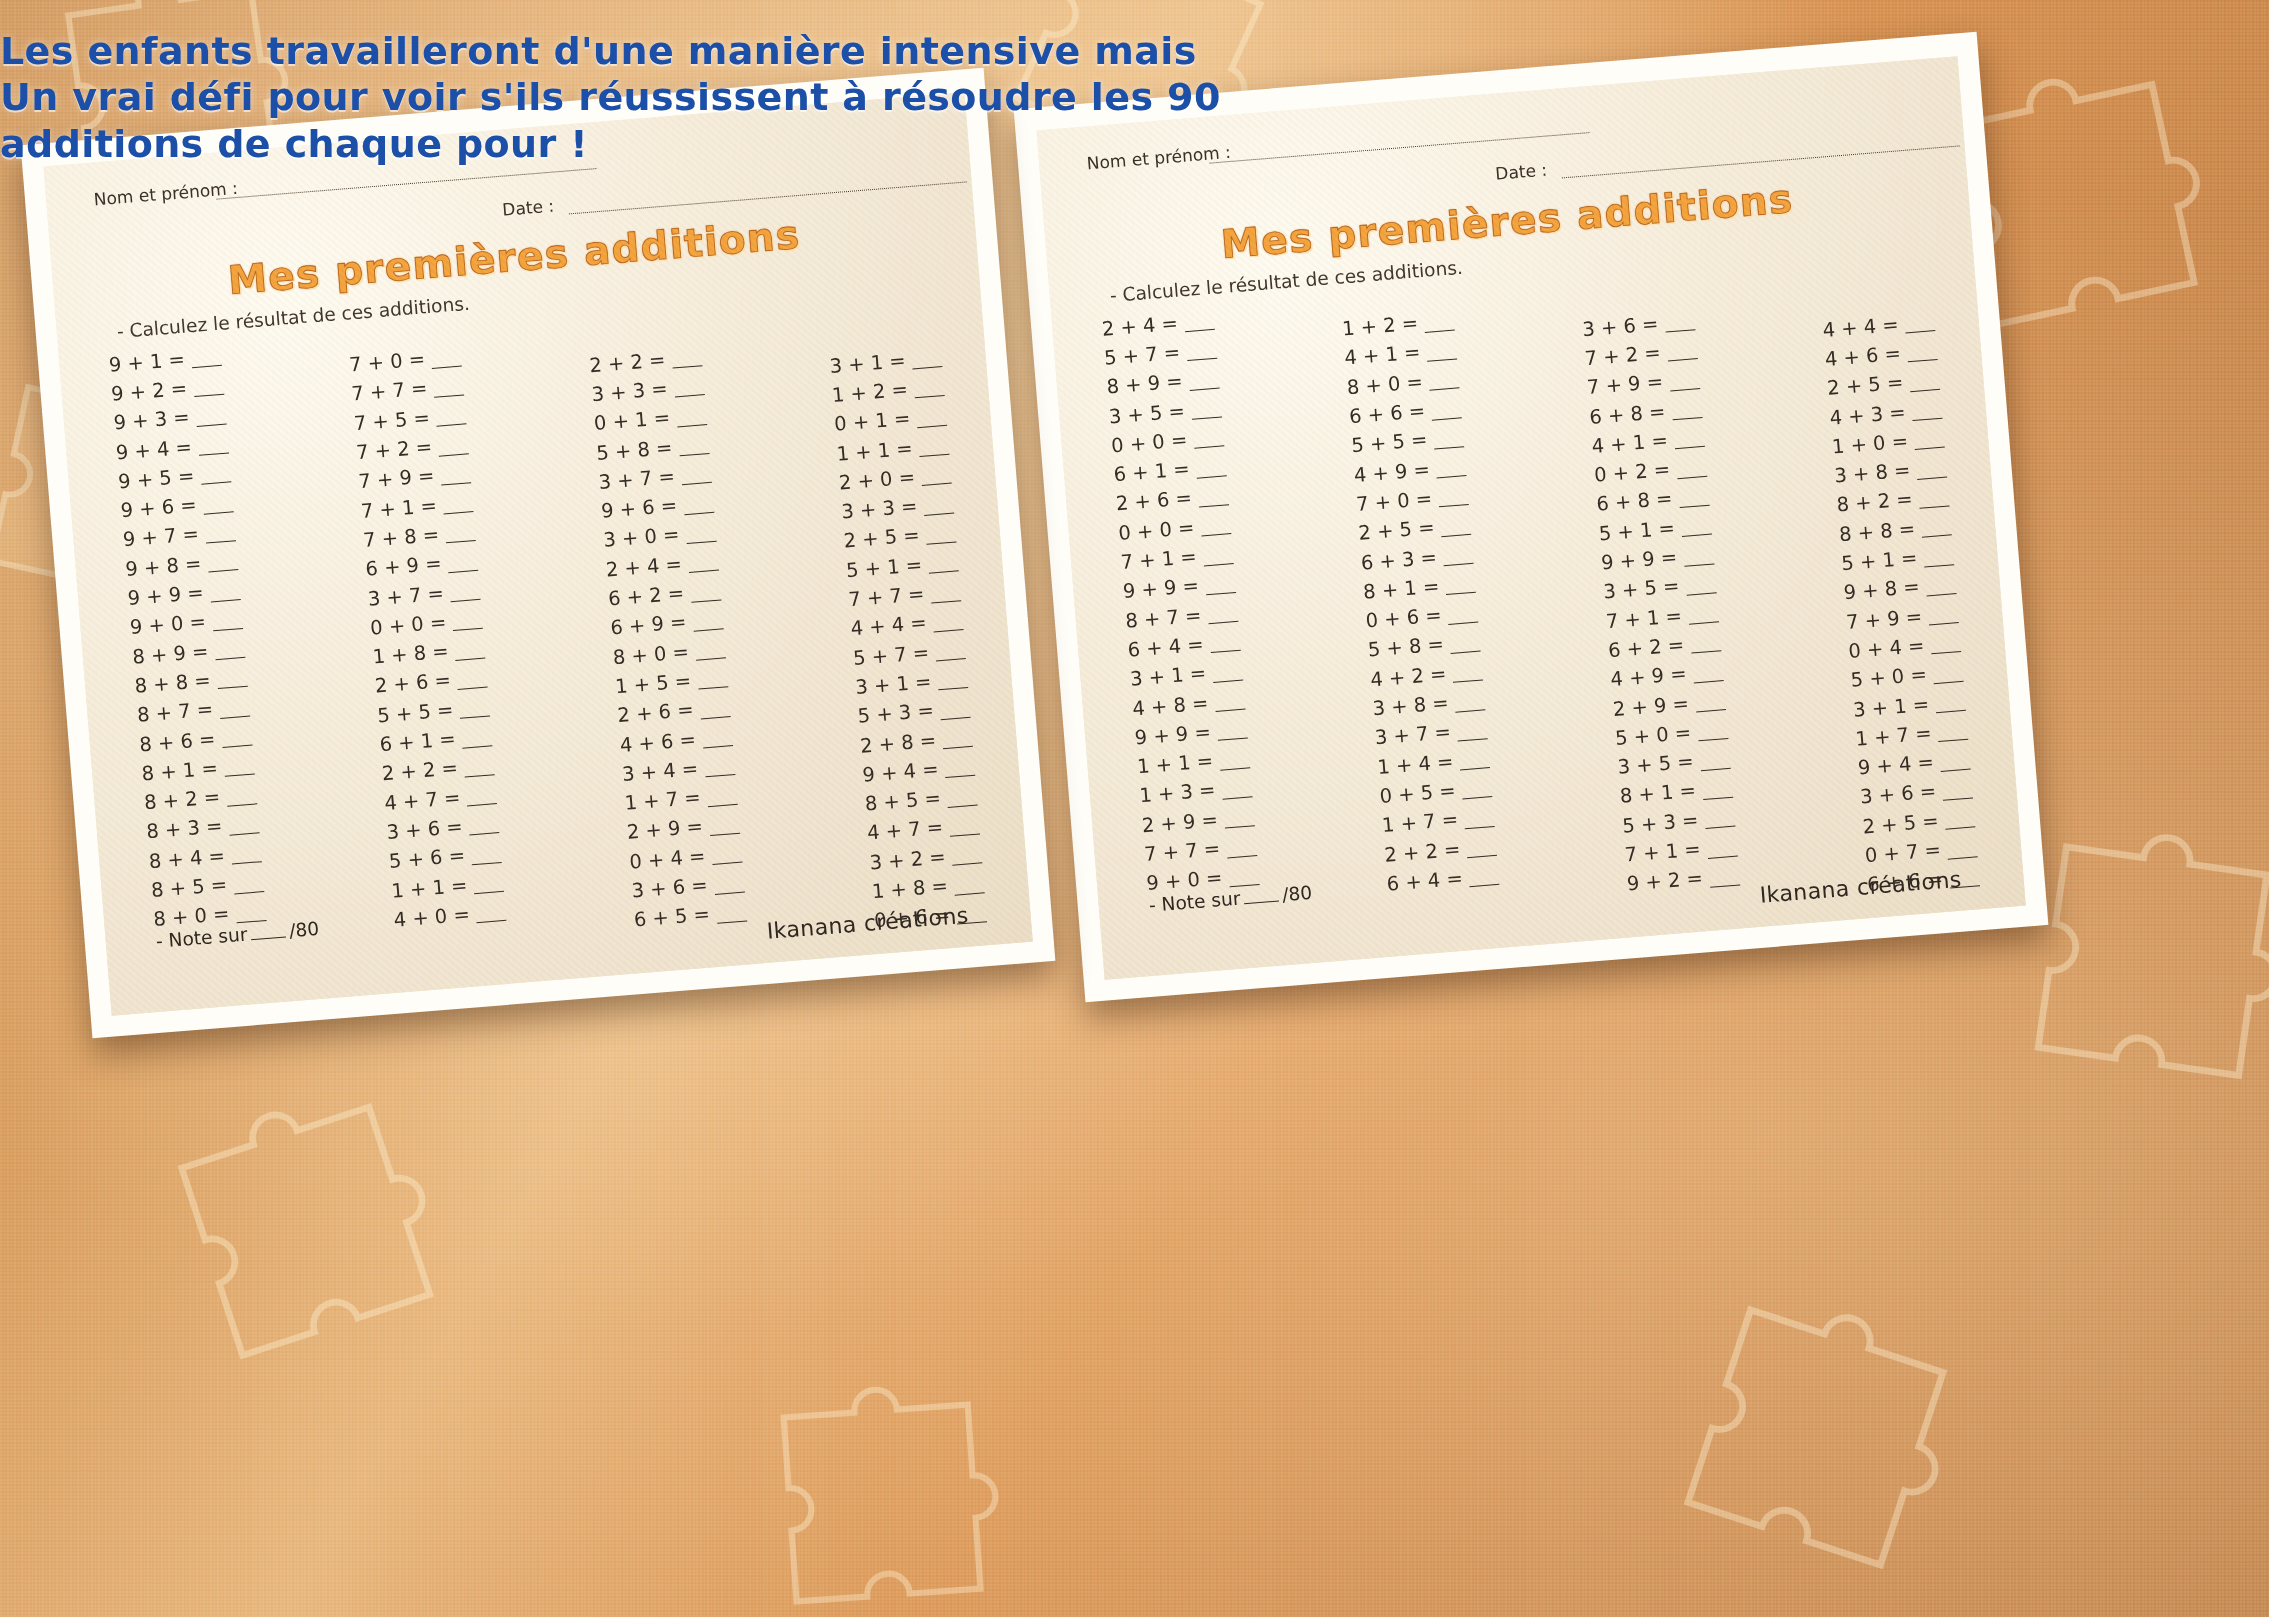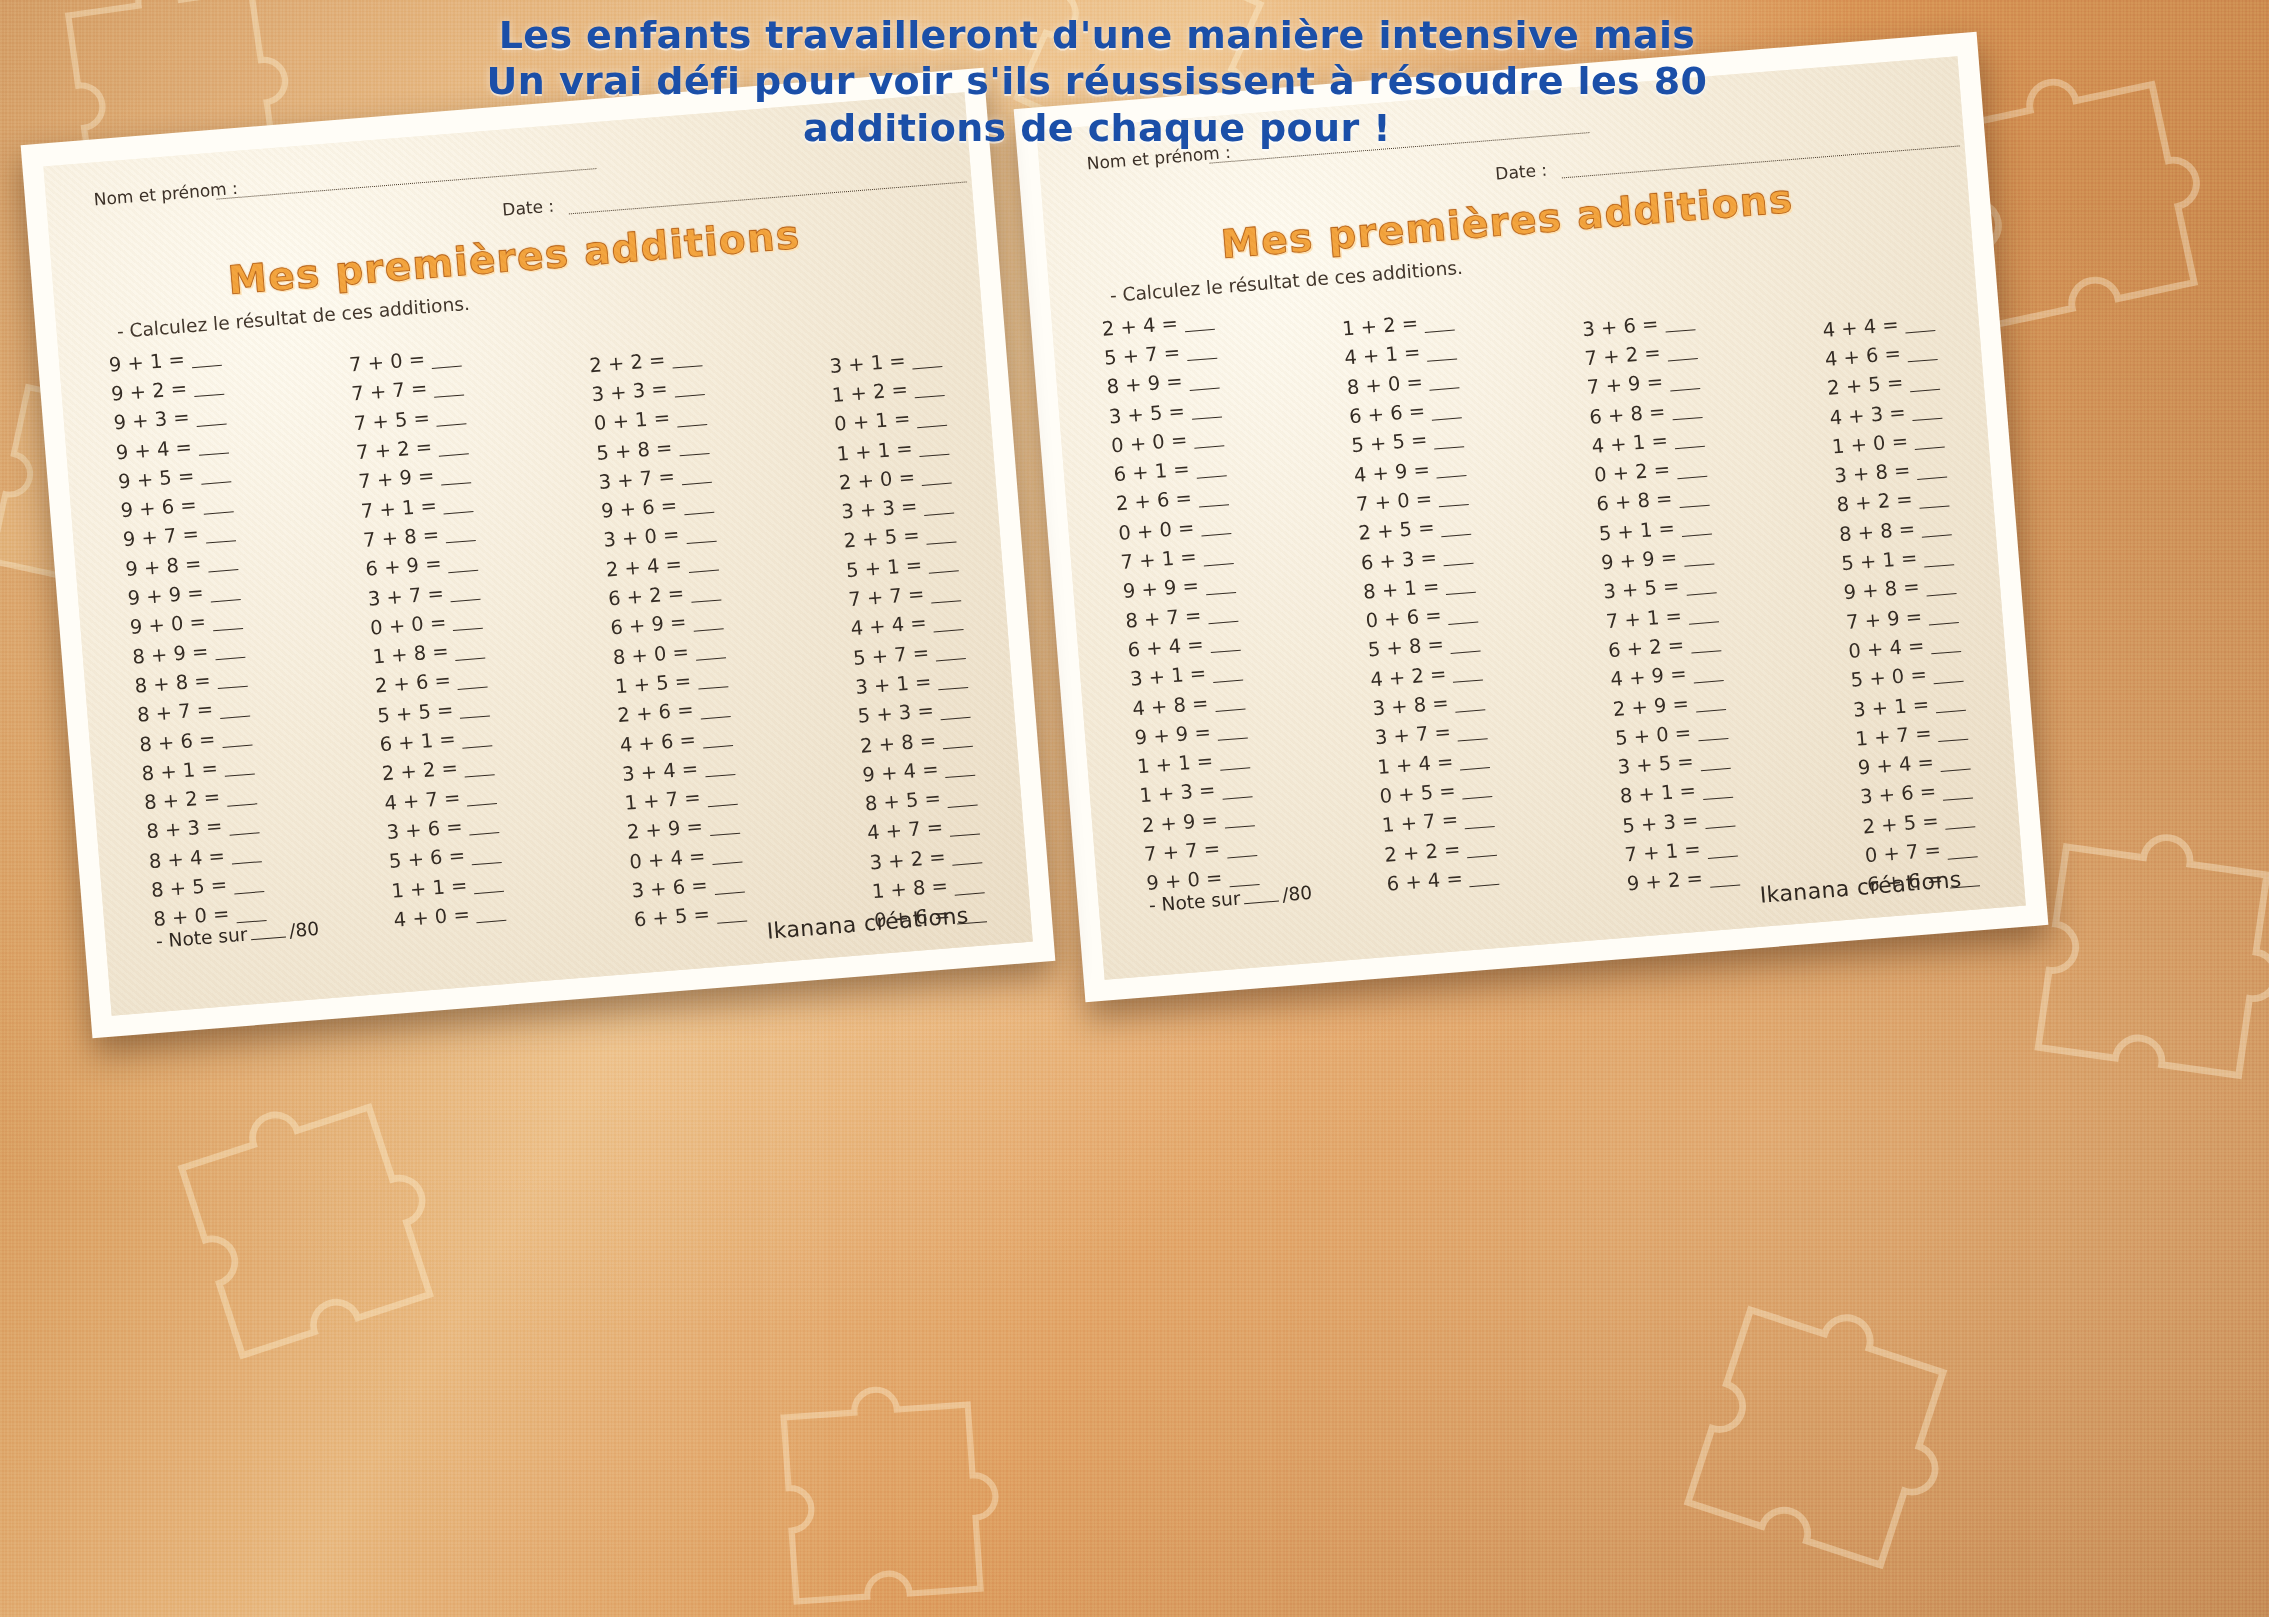--- a/index.html
+++ b/index.html
@@ -47,24 +47,24 @@
     stroke-width: 7;
   }
   .puzzle.filled path {
     fill: rgba(255,236,180,0.35);
     stroke: rgba(255,248,220,0.75);
   }
 
   
   #headline {
     position: absolute;
-    top: 12px;
+    top: 28px;
     left: 0;
     width: 2194px;
-    text-align: center;
+    text-align: left;
     z-index: 40;
     pointer-events: none;
   }
   #headline .ln {
     font-family: "DejaVu Sans", sans-serif;
     font-weight: bold;
     font-size: 38px;
     line-height: 1.22;
     color: #1b4fa8;
     letter-spacing: 0.4px;
@@ -264,21 +264,21 @@
       </svg>
   </div>
   <div class="puzzle" style="left:763px;top:1383px;transform:rotate(-4deg);">
     <svg width="266" height="231" viewBox="0 0 300 260">
         <path d="M30 30 h80 a24 24 0 1 1 48 0 h80 v80 a24 24 0 1 1 0 48 v80 h-80 a24 24 0 1 0 -48 0 h-80 v-80 a24 24 0 1 0 0 -48 z"></path>
       </svg>
   </div>
 
   <div id="headline">
     <div class="ln">Les enfants travailleront d'une manière intensive mais</div>
-    <div class="ln">Un vrai défi pour voir s'ils réussissent à résoudre les 80</div>
+    <div class="ln">Un vrai défi pour voir s'ils réussissent à résoudre les 90</div>
     <div class="ln">additions de chaque pour !</div>
   </div>
 
   <div class="sheet-wrap" id="sheet2-wrap">
     <div class="sheet" id="sheet2">
       <div class="paper">
         <div class="name-row">
           <div class="field-label nom-label">Nom et prénom :</div>
           <div class="dotline nom-line"></div>
           <div class="field-label date-label">Date :</div>

